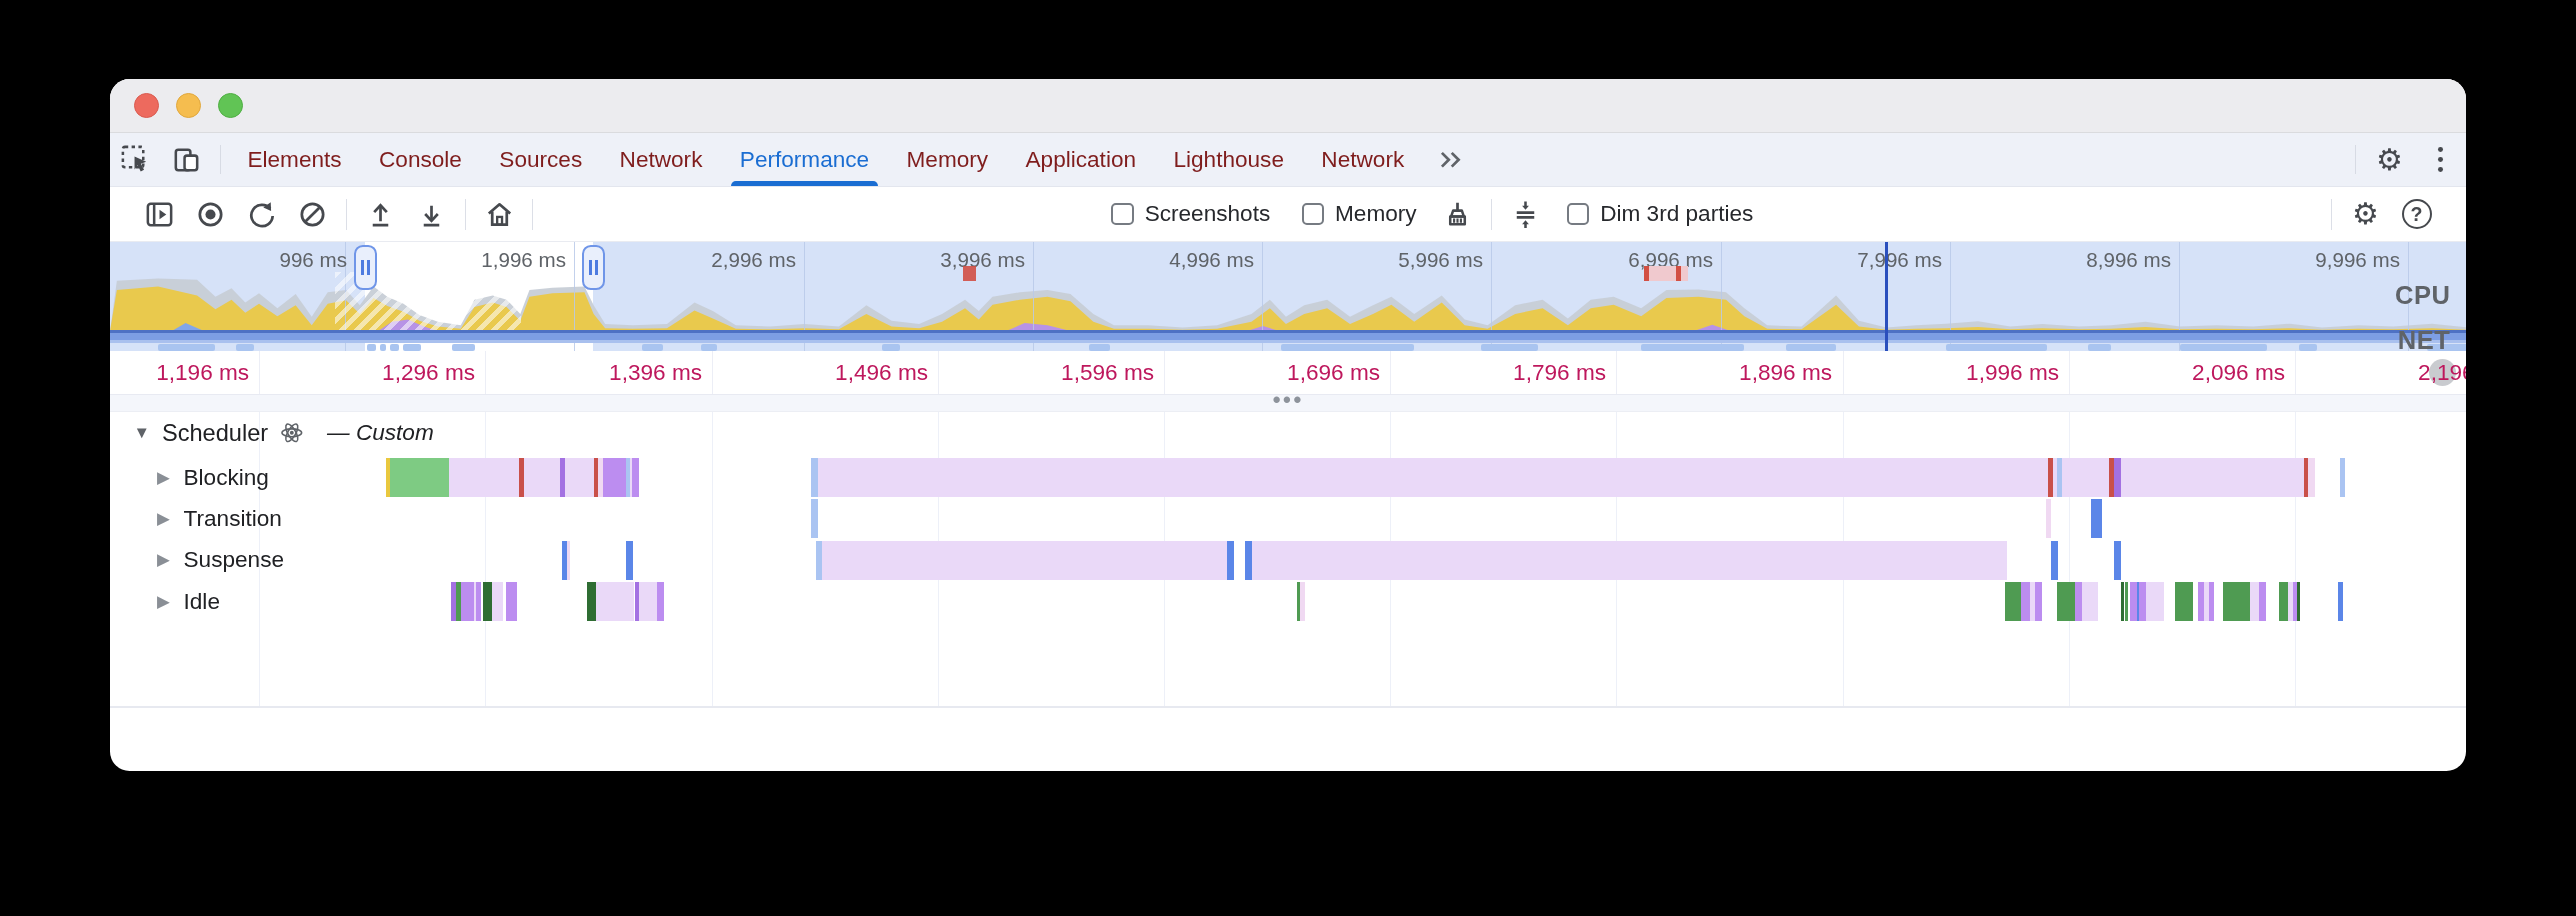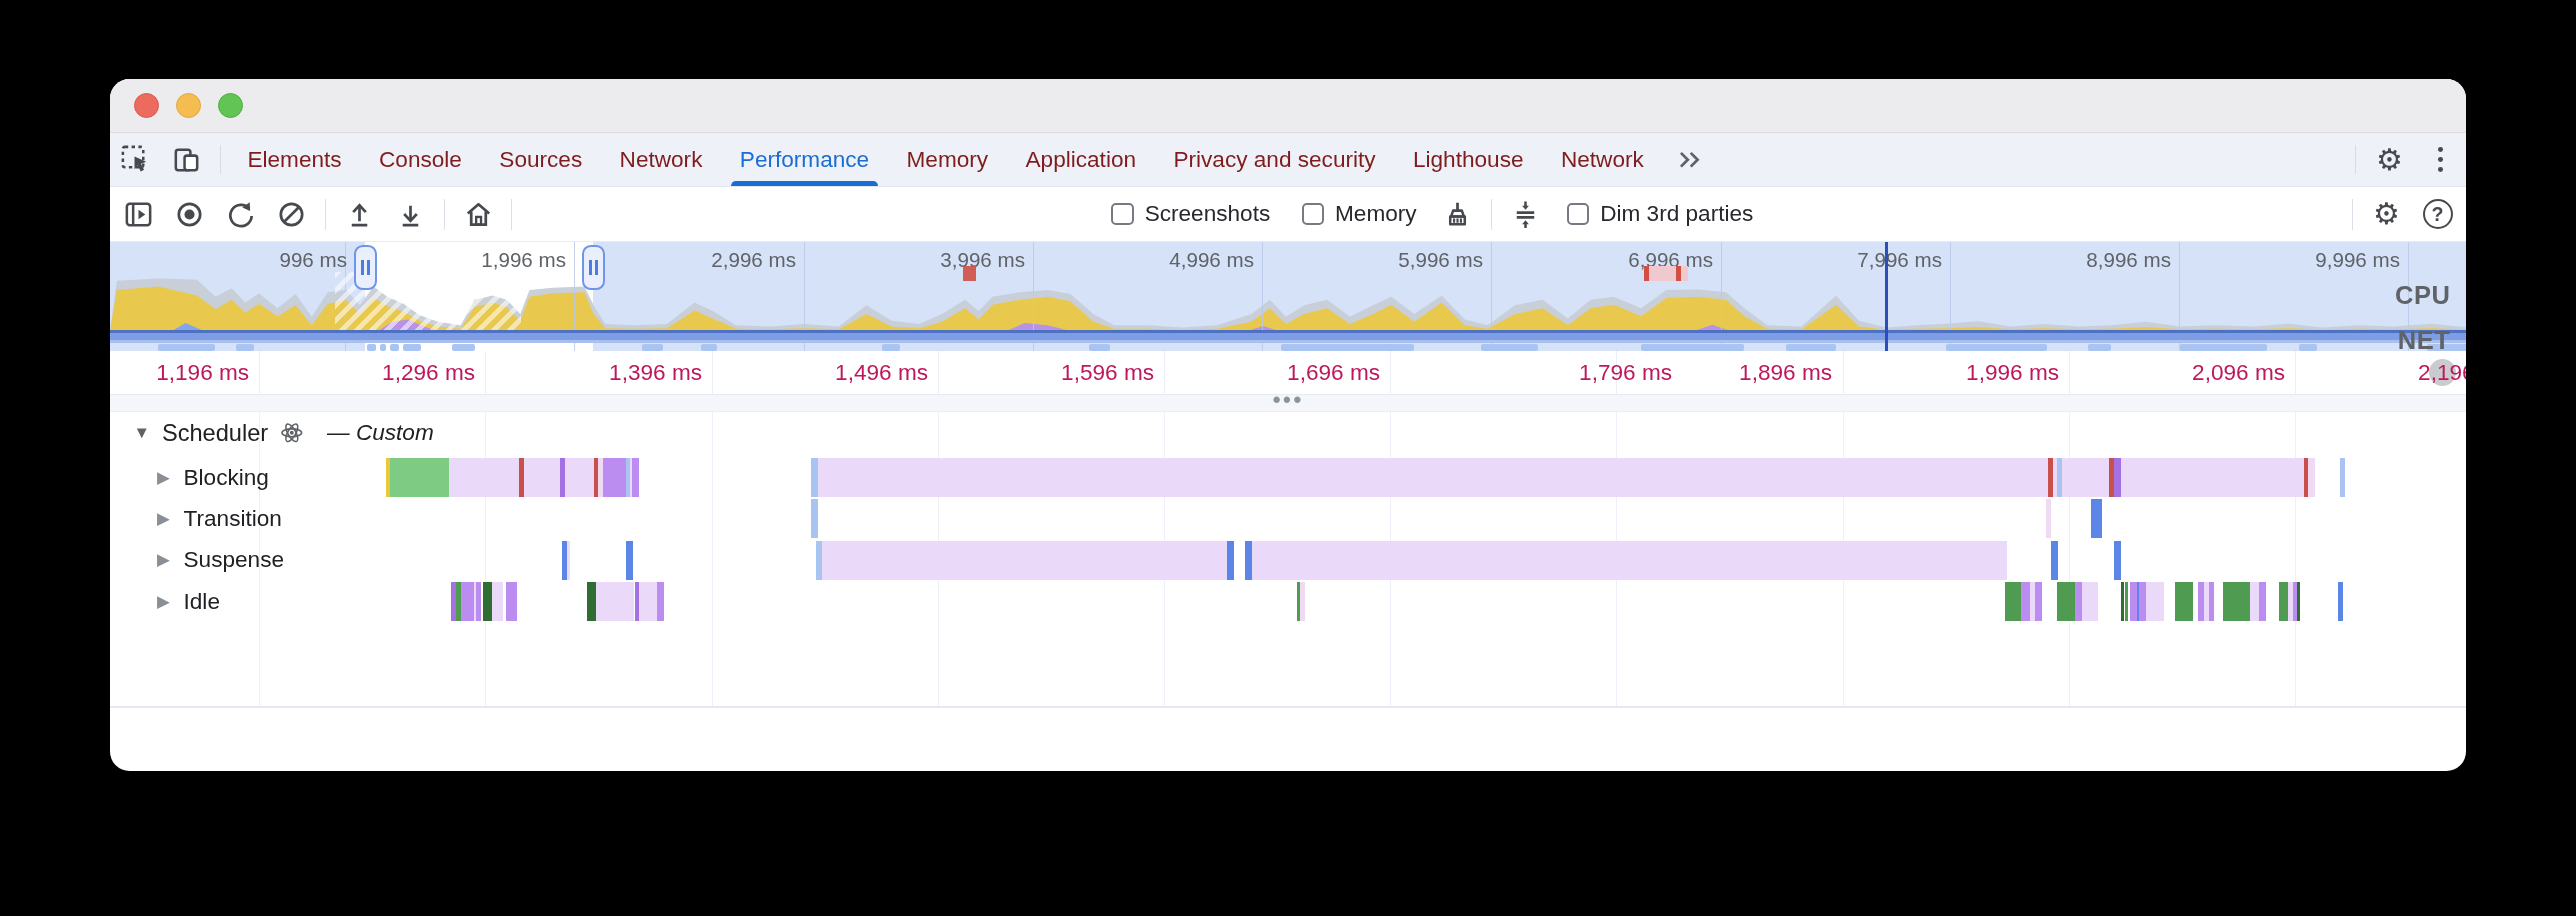--- a/index.html
+++ b/index.html
@@ -21,21 +21,21 @@
   .vsep{width:1px;background:#d7dbe4;margin:11.8px 7.9px;}
   .tab{display:flex;align-items:center;padding:0 18.7px;font-size:22.6px;color:#7f1d1d;position:relative;cursor:default;white-space:nowrap;}
   .tab.active{color:#1a6dd2;}
   .tab.active::after{content:"";position:absolute;left:9.8px;right:9.8px;bottom:0;height:4.9px;background:#1a6dd2;border-radius:4.9px 4.9px 0 0;}
   .tab-spacer{flex:1;}
   .dots-v{display:flex;flex-direction:column;gap:4.9px;align-items:center;}
   .dots-v i{width:4.9px;height:4.9px;border-radius:50%;background:#46494e;}
   .gearglyph{font-size:30px;color:#46494e;line-height:1;}
   
   .toolbar{height:55px;background:#fff;border-bottom:1px solid #e9ebf1;display:flex;align-items:center;
-           padding:0 3px;box-sizing:border-box;}
+           padding:0 24px;box-sizing:border-box;}
   .toolbar .iconbtn{width:51px;height:43px;display:flex;align-items:center;justify-content:center;}
   .tsep{width:1px;height:31px;background:#dcdfe7;margin:0 7.9px;}
   .chk{display:flex;align-items:center;margin:0 15.7px;font-size:22.6px;color:#26282c;white-space:nowrap;}
   .chk .box{width:22.6px;height:22.6px;border:2.5px solid #767b82;border-radius:4.9px;margin-right:10.8px;background:#fff;box-sizing:border-box;}
   .spacer{flex:1;}
   .helpbtn{width:30px;height:30px;border:2.9px solid #46494e;border-radius:50%;display:flex;align-items:center;justify-content:center;
            font-size:19.6px;font-weight:bold;color:#46494e;box-sizing:border-box;}
   
   .overview{position:relative;height:109px;background:#d6e2f8;overflow:hidden;}
   .ov-sel{position:absolute;top:0;bottom:0;background:#fff;}
@@ -101,21 +101,20 @@
     </span>
     <span class="vsep"></span>
     <div id="tab-strip" style="display:flex;align-items:stretch;">
         <span class="tab">Elements</span>
         <span class="tab">Console</span>
         <span class="tab">Sources</span>
         <span class="tab">Network</span>
         <span class="tab active">Performance</span>
         <span class="tab">Memory</span>
         <span class="tab">Application</span>
-        <span class="tab">Privacy and security</span>
         <span class="tab">Lighthouse</span>
         <span class="tab">Network</span>
       </div>
     <span class="tab" style="padding:0 13.7px;">
       <svg width="27.5" height="27.5" viewBox="0 0 28 28">
         <polyline points="5,7 12,14 5,21" fill="none" stroke="#5f6368" stroke-width="2.8"></polyline>
         <polyline points="15,7 22,14 15,21" fill="none" stroke="#5f6368" stroke-width="2.8"></polyline>
       </svg>
     </span>
     <span class="tab-spacer"></span>
@@ -306,21 +305,21 @@
       <div class="rl-label" style="left: 218px;">1,296 ms</div>
       <div class="rl-tick" style="left: 602px;"></div>
       <div class="rl-label" style="left: 445px;">1,396 ms</div>
       <div class="rl-tick" style="left: 828px;"></div>
       <div class="rl-label" style="left: 671px;">1,496 ms</div>
       <div class="rl-tick" style="left: 1054px;"></div>
       <div class="rl-label" style="left: 897px;">1,596 ms</div>
       <div class="rl-tick" style="left: 1280px;"></div>
       <div class="rl-label" style="left: 1123px;">1,696 ms</div>
       <div class="rl-tick" style="left: 1506px;"></div>
-      <div class="rl-label" style="left: 1415px;">1,796 ms</div>
+      <div class="rl-label" style="left: 1349px;">1,796 ms</div>
       <div class="rl-tick" style="left: 1733px;"></div>
       <div class="rl-label" style="left: 1575px;">1,896 ms</div>
       <div class="rl-tick" style="left: 1959px;"></div>
       <div class="rl-label" style="left: 1802px;">1,996 ms</div>
       <div class="rl-tick" style="left: 2185px;"></div>
       <div class="rl-label" style="left: 2028px;">2,096 ms</div>
       <div class="rl-label" style="left: 2254px;">2,196 ms</div>
     </div>
 
   <div class="splitter">

